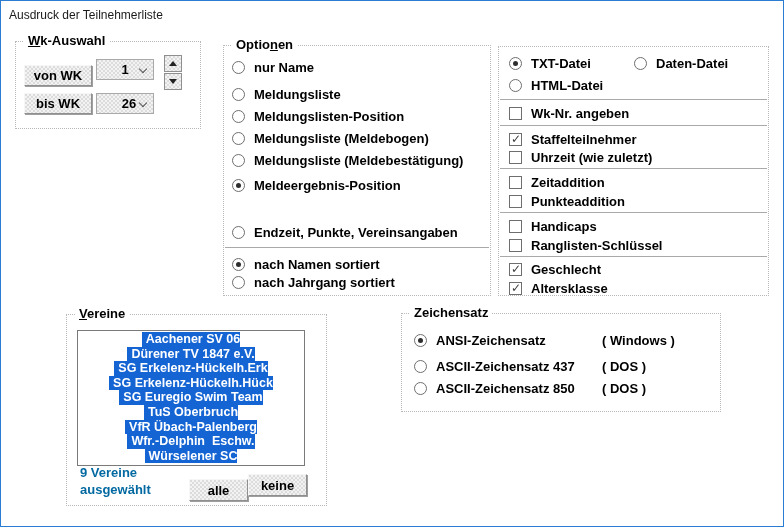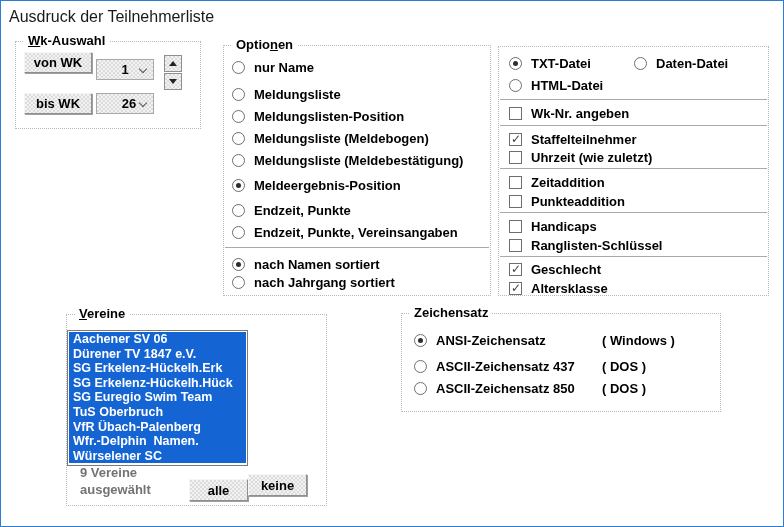--- a/index.html
+++ b/index.html
@@ -3,21 +3,21 @@
 <meta charset="utf-8">
 <style>
   html,body{margin:0;padding:0;background:#e6e6e6;}
   *{box-sizing:border-box;}
   .window{
     position:relative;width:784px;height:527px;background:#fff;
     border:1px solid var(--window-border,#2b7cd3);
     font-family:"Liberation Sans","DejaVu Sans",sans-serif;overflow:hidden;
   }
   .titlebar{position:absolute;left:0;top:0;width:100%;height:28px;background:#fff;}
-  .title-text{position:absolute;left:8px;top:7px;font-size:16px;color:#1a1a1a;font-weight:400;white-space:nowrap;}
+  .title-text{position:absolute;left:8px;top:7px;font-size:12px;color:#1a1a1a;font-weight:400;white-space:nowrap;}
   .group{position:absolute;border:1px dotted #b9b9b9;background:#fff;}
   .glabel{position:absolute;top:-9px;left:8px;background:#fff;padding:0 4px;font-weight:bold;font-size:13px;color:#000;white-space:nowrap;}
   .row{position:absolute;left:8px;display:flex;align-items:center;gap:9px;height:16px;}
   .lbl{font-weight:bold;font-size:13px;color:#000;white-space:pre;}
   .radio{width:13px;height:13px;border-radius:50%;border:1px solid #6e6e6e;background:#fff;position:relative;flex:none;}
   .radio.on::after{content:"";position:absolute;inset:3px;border-radius:50%;background:#2e2e2e;}
   .check{width:13px;height:13px;border:1px solid #6e6e6e;background:#fff;position:relative;flex:none;}
   .check.on::after{content:"✓";position:absolute;left:1px;top:-2px;font-size:12px;font-weight:bold;color:#3c3c3c;font-family:"DejaVu Sans",sans-serif;line-height:14px;}
   .sep{position:absolute;left:1px;right:1px;height:1px;background:#a9a9a9;}
   .dither{background-color:#e9e9e9;background-image:repeating-conic-gradient(#f3f3f3 0% 25%,#dcdcdc 0% 50%);background-size:4px 4px;}
@@ -25,21 +25,21 @@
        border:1px solid #8f8f8f;border-top-color:#f6f6f6;border-left-color:#f6f6f6;
        box-shadow:1px 1px 0 #9f9f9f;cursor:default;position:absolute;}
   .combo{position:absolute;border:1px solid #a9a9a9;display:flex;align-items:center;justify-content:center;font-weight:bold;font-size:13px;}
   .chev{position:absolute;right:7px;top:6px;width:6px;height:6px;border-right:1.6px solid #555;border-bottom:1.6px solid #555;transform:rotate(45deg);}
   .spinner{position:absolute;display:flex;flex-direction:column;gap:1px;}
   .spinbtn{width:18px;height:17px;border:1px solid #8f8f8f;display:flex;align-items:center;justify-content:center;}
   .tri-up{width:0;height:0;border-left:4px solid transparent;border-right:4px solid transparent;border-bottom:5px solid #222;}
   .tri-down{width:0;height:0;border-left:4px solid transparent;border-right:4px solid transparent;border-top:5px solid #222;}
   .listbox{position:absolute;border:1px solid #7a7a7a;background:#fff;padding:1px;display:flex;flex-direction:column;}
   .listitem{flex:none;height:14.6px;background:var(--selection-blue,#1464d4);color:#fff;font-weight:bold;font-size:12.5px;line-height:14.6px;padding-left:4px;white-space:pre;overflow:hidden;}
-  .count{position:absolute;font-weight:bold;font-size:13px;color:#737373;white-space:nowrap;}
+  .count{position:absolute;font-weight:bold;font-size:13px;color:#0369a1;white-space:nowrap;}
   .hint{position:absolute;font-weight:bold;font-size:13px;color:#000;white-space:nowrap;}
   .icon{font-family:"DejaVu Sans",sans-serif;}
   .ok-icon{color:var(--ok-green,#1da51d);font-size:25px;font-weight:bold;text-shadow:1px 2px 2px #8c8c8c;line-height:20px;}
   .cancel-icon{color:var(--cancel-red,#c22718);font-size:21px;font-weight:bold;text-shadow:1px 1px 1px #a08080;line-height:20px;}
   .help-icon{color:var(--help-blue,#2f62c4);font-size:21px;font-weight:bold;text-shadow:1px 1px 0 #a9c3e8;line-height:20px;}
   .bigbtn{gap:16px;}
   .okring{position:absolute;border:2px solid #1673d2;display:flex;align-items:center;justify-content:center;}
   .okring .btninner{width:100%;height:100%;display:flex;align-items:center;justify-content:center;gap:16px;
        border:1px solid #8f8f8f;border-top-color:#f6f6f6;border-left-color:#f6f6f6;font-weight:bold;font-size:13px;}
 </style>
@@ -47,21 +47,21 @@
 <body>
 
 <div class="window">
 
   <div class="titlebar">
     <span class="title-text">Ausdruck der Teilnehmerliste</span>
   </div>
 
   <div class="group" style="left:14px;top:40px;width:186px;height:88px;">
     <span class="glabel"><u>W</u>k-Auswahl</span>
-    <div class="btn dither" style="left:8px;top:10px;width:68px;height:21px;">von WK</div>
+    <div class="btn dither" style="left:8px;top:23px;width:68px;height:21px;">von WK</div>
     <div class="combo dither" style="left:80px;top:17px;width:58px;height:21px;">
       <span>1</span>
       <span class="chev"></span>
     </div>
     <div class="spinner" style="left:148px;top:13px;">
       <div class="spinbtn dither">
           <span class="tri-up"></span>
         </div>
       <div class="spinbtn dither">
           <span class="tri-down"></span>
@@ -94,24 +94,20 @@
       <span class="lbl">Meldungsliste (Meldebogen)</span>
     </div>
     <div class="row" style="top:106px;">
       <span class="radio"></span>
       <span class="lbl">Meldungsliste (Meldebestätigung)</span>
     </div>
     <div class="row" style="top:131px;">
       <span class="radio on"></span>
       <span class="lbl">Meldeergebnis-Position</span>
     </div>
-    <div class="row" style="top:156px;">
-      <span class="radio"></span>
-      <span class="lbl">Endzeit, Punkte</span>
-    </div>
     <div class="row" style="top:178px;">
       <span class="radio"></span>
       <span class="lbl">Endzeit, Punkte, Vereinsangaben</span>
     </div>
 
     <div class="sep" style="top:201px;"></div>
 
     <div class="row" style="top:228px;">
       <span class="radio"></span>
       <span class="lbl">nach Jahrgang sortiert</span>
@@ -183,29 +179,29 @@
       <span class="lbl">Geschlecht</span>
     </div>
     <div class="row" style="left:10px;top:233px;">
       <span class="check on"></span>
       <span class="lbl">Altersklasse</span>
     </div>
   </div>
 
   <div class="group" style="left:65px;top:313px;width:261px;height:192px;">
     <span class="glabel"><u>V</u>ereine</span>
-    <div class="listbox" style="left:0;top:15px;width:181px;height:136px;">
+    <div class="listbox" style="left:10px;top:15px;width:228px;height:136px;align-items:center;">
       <div class="listitem">Aachener SV 06</div>
       <div class="listitem">Dürener TV 1847 e.V.</div>
       <div class="listitem">SG Erkelenz-Hückelh.Erk</div>
       <div class="listitem">SG Erkelenz-Hückelh.Hück</div>
       <div class="listitem">SG Euregio Swim Team</div>
       <div class="listitem">TuS Oberbruch</div>
       <div class="listitem">VfR Übach-Palenberg</div>
-      <div class="listitem">Wfr.-Delphin  Namen.</div>
+      <div class="listitem">Wfr.-Delphin  Eschw.</div>
       <div class="listitem">Würselener SC</div>
     </div>
     <span class="count" style="left:13px;top:150px;">9 Vereine</span>
     <span class="count" style="left:13px;top:167px;">ausgewählt</span>
     <div class="btn dither" style="left:122px;top:164px;width:59px;height:22px;">alle</div>
     <div class="btn dither" style="left:181px;top:159px;width:59px;height:22px;">keine</div>
   </div>
 
   <div class="group" style="left:400px;top:312px;width:320px;height:99px;">
     <span class="glabel">Zeichensatz</span>

